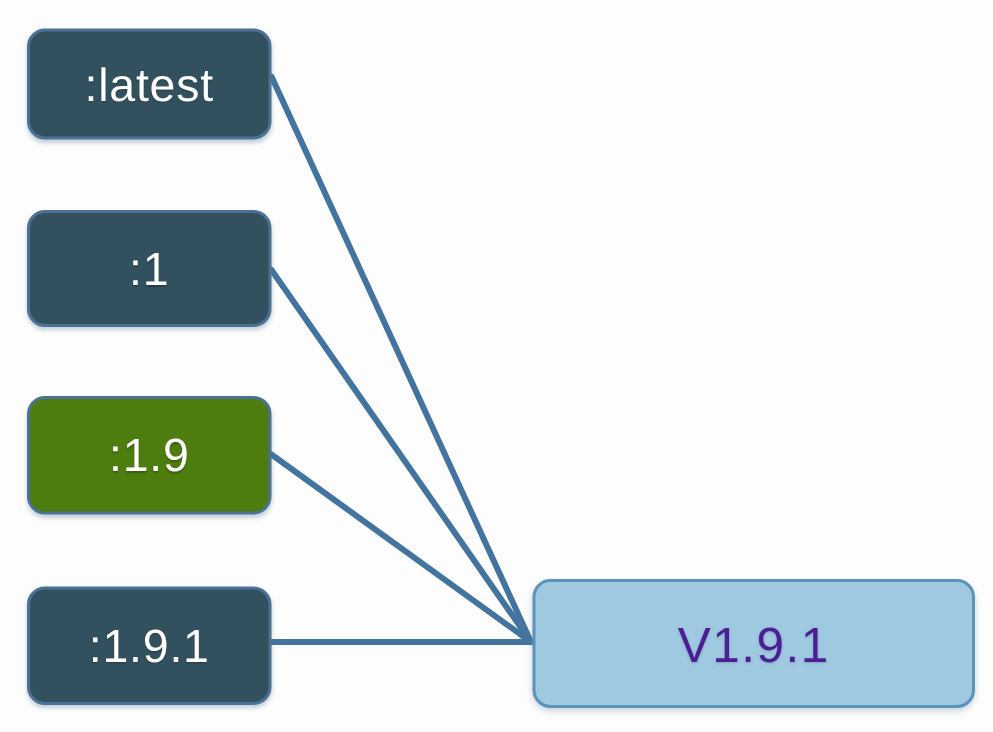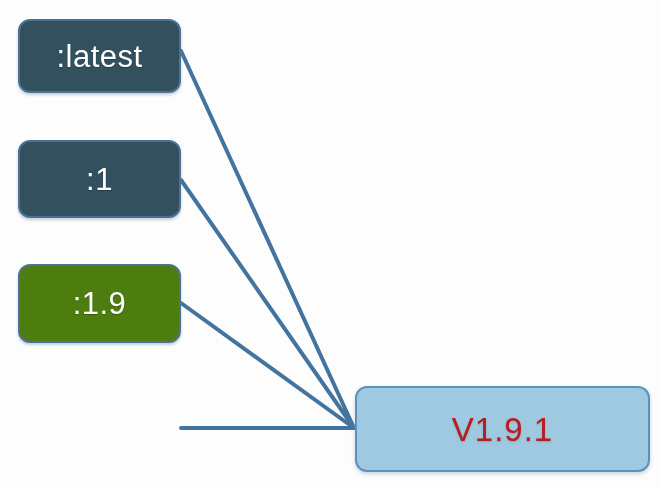--- a/index.html
+++ b/index.html
@@ -78,18 +78,21 @@
   </div>
 
   <div class="node node-tag" id="node-tag-1" style="left: 18px; top: 140px; width: 163px; height: 78px; background: rgb(50, 80, 94); border-color: rgb(75, 114, 150); color: rgb(255, 255, 255);">
     <span class="node-label">:1</span>
   </div>
 
   <div class="node node-tag" id="node-tag-1-9" style="left: 18px; top: 264px; width: 163px; height: 79px; background: #4d7c0f; border-color: rgb(75, 114, 150); color: rgb(255, 255, 255);">
     <span class="node-label">:1.9</span>
   </div>
 
+  <div class="node node-tag" id="node-tag-1-9-1" style="left: 18px; top: 391px; width: 163px; height: 79px; background: rgb(50, 80, 94); border-color: rgb(75, 114, 150); color: rgb(255, 255, 255);">
+    <span class="node-label">:1.9.1</span>
+  </div>
 
-  <div class="node node-version" id="node-version" style="left: 355px; top: 386px; width: 295px; height: 86px; background: rgb(158, 201, 224); border-color: rgb(93, 147, 187); color: #b91c1c;">
+  <div class="node node-version" id="node-version" style="left: 355px; top: 386px; width: 295px; height: 86px; background: rgb(158, 201, 224); border-color: rgb(93, 147, 187); color: #4c1d95;">
     <span class="node-label">V1.9.1</span>
   </div>
 
 </div>
 
 </body></html>

